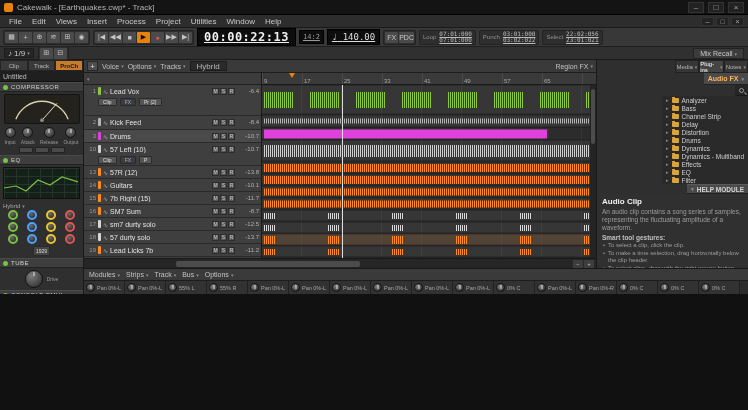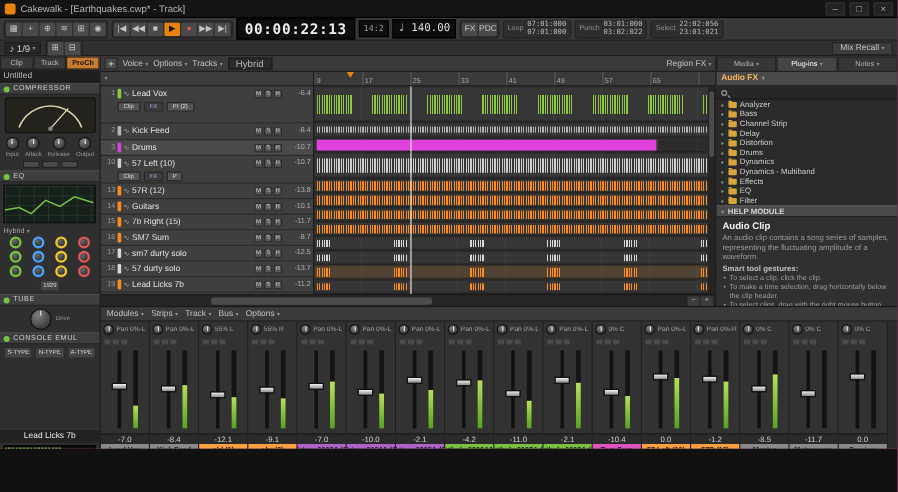--- a/index.html
+++ b/index.html
@@ -1,23 +1,23 @@
 <!DOCTYPE html>
 <html><head>
 <meta charset="utf-8">
 <style>
   * { margin:0; padding:0; box-sizing:border-box; }
   html,body { background:#111; }
   #app {
-    position:relative; width:748px; height:374px; overflow:hidden;
-    background:#ec4899; color:#ccc;
+    position:relative; width:748px; height:294px; overflow:hidden;
+    background:#a16207; color:#ccc;
     font-family:"Liberation Sans", sans-serif; font-size:8px;
     user-select:none;
   }
-  .mono { font-family:"DejaVu Sans Mono", monospace; }
+  .mono { font-family:"DejaVu Sans Mono", monospace;text-decoration:underline; }
 
   
   .titlebar { height:15px; background:#141414; display:flex; align-items:center; padding:0 4px; gap:4px; border-bottom:1px solid #000; }
   .appicon { width:9px; height:9px; background:#e8820c; border-radius:2px; }
   .title { color:#b5b5b5; font-size:8px; flex:1; }
   .capbtn { width:16px; height:11px; display:flex; align-items:center; justify-content:center; color:#aaa; font-size:8px; background:#222; border:1px solid #333; }
   .menubar { height:13px; background:#2d2d2d; display:flex; align-items:center; padding:0 4px; border-bottom:1px solid #1a1a1a; }
   .menu-item { padding:0 5px; color:#c8c8c8; font-size:8px; height:100%; display:flex; align-items:center; }
   .mdi { margin-left:auto; display:flex; gap:2px; }
   .mdi .capbtn { width:13px; height:9px; font-size:7px; }
@@ -120,21 +120,21 @@
                  mask:repeating-linear-gradient(90deg,#000 0 12px, transparent 12px 64px); }
   .playhead { position:absolute; top:12px; bottom:0; left:24%; width:1px; background:#dcdcdc; z-index:5; }
   .vscroll { position:absolute; right:0; top:12px; bottom:0; width:6px; background:#242424; }
   .vthumb { position:absolute; top:4px; left:1px; right:1px; height:32%; background:#4c4c4c; border-radius:2px; }
   .hscroll { height:10px; background:#262626; border-top:1px solid #191919; display:flex; align-items:center; }
   .hthumb { margin-left:18%; width:36%; height:6px; background:#4c4c4c; border-radius:2px; }
   .zoombtns { margin-left:auto; display:flex; gap:1px; padding-right:2px; }
   .zbtn { width:10px; height:8px; background:#3d3d3d; color:#bbb; font-size:6px; display:flex; align-items:center; justify-content:center; }
 
   
-  .browser { width:152px; background:#2f2f2f; border-left:1px solid #191919; display:flex; flex-direction:column; overflow:hidden; }
+  .browser { width:152px; background:#2f2f2f; border-left:1px solid #191919; display:flex; flex-direction:column; overflow:hidden;align-items:flex-end; }
   .btabs { display:flex; height:13px; }
   .btab { flex:1; display:flex; align-items:center; justify-content:center; gap:2px; font-size:6px; color:#b5b5b5; background:#363636; border:1px solid #222; }
   .btab.active { background:#454545; color:#fff; }
   .bheader { height:12px; background:#4a4a4a; display:flex; align-items:center; gap:3px; padding:0 4px; color:#ffb35c; font-size:7px; font-weight:bold; border-bottom:1px solid #222; }
   .bsearch { height:11px; background:#262626; border-bottom:1px solid #1a1a1a; display:flex; align-items:center; padding:0 4px; gap:3px; }
   .searchglyph { width:5px; height:5px; border:1px solid #9a9a9a; border-radius:50%; position:relative; }
   .searchglyph::after { content:""; position:absolute; left:4px; top:4px; width:3px; height:1px; background:#9a9a9a; transform:rotate(45deg); }
   .fxlist { height:88px; overflow:hidden; background:#2a2a2a; }
   .fxitem { height:8px; display:flex; align-items:center; gap:3px; padding:0 4px; color:#cfcfcf; font-size:6.5px; }
   .disc { color:#8a8a8a; font-size:5px; }
@@ -177,20 +177,36 @@
 <div id="app">
 
   <div class="titlebar">
     <span class="appicon"></span>
     <span class="title">Cakewalk - [Earthquakes.cwp* - Track]</span>
     <span class="capbtn">–</span>
     <span class="capbtn">□</span>
     <span class="capbtn close">×</span>
   </div>
 
+  <div class="menubar">
+    <span class="menu-item">File</span>
+      <span class="menu-item">Edit</span>
+      <span class="menu-item">Views</span>
+      <span class="menu-item">Insert</span>
+      <span class="menu-item">Process</span>
+      <span class="menu-item">Project</span>
+      <span class="menu-item">Utilities</span>
+      <span class="menu-item">Window</span>
+      <span class="menu-item">Help</span>
+    <span class="mdi">
+      <span class="capbtn">–</span>
+      <span class="capbtn">□</span>
+      <span class="capbtn">×</span>
+    </span>
+  </div>
 
   <div class="toolbar1">
     <span class="tgroup">
       <span class="tbtn">▦</span>
         <span class="tbtn">+</span>
         <span class="tbtn">⊕</span>
         <span class="tbtn">≋</span>
         <span class="tbtn">⊞</span>
         <span class="tbtn">◉</span>
     </span>

